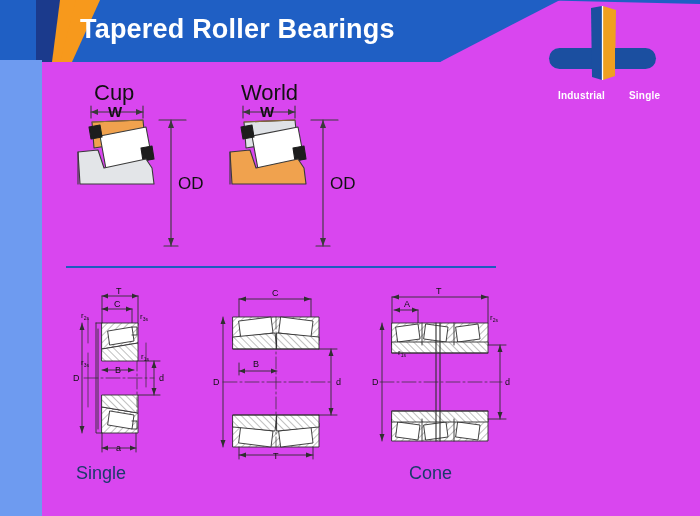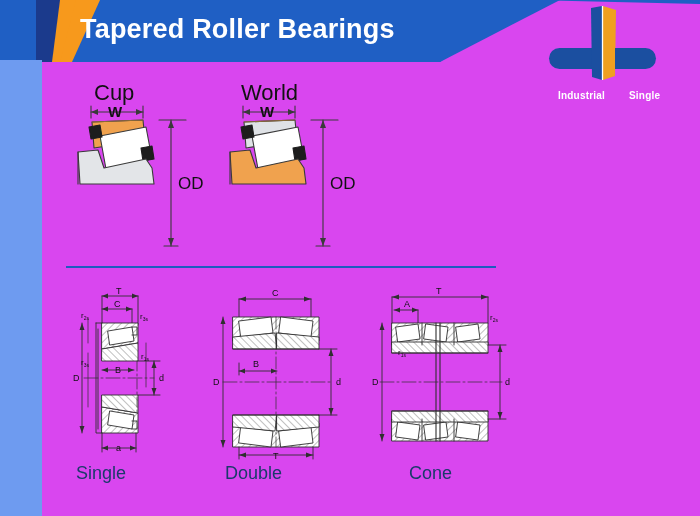--- a/index.html
+++ b/index.html
@@ -403,16 +403,15 @@
         <text x="36" y="24" font-size="9">A</text>
         <text x="4" y="102" font-size="9">D</text>
         <text x="137" y="102" font-size="9">d</text>
         <text x="122" y="37" font-size="8">r<tspan font-size="5" dy="2">2s</tspan></text>
         <text x="30" y="72" font-size="8">r<tspan font-size="5" dy="2">1s</tspan></text>
       </g>
     </svg>
   </div>
 
   <div class="bot-cap cap-single">Single</div>
-  <div class="bot-cap cap-double">Double</div>
   <div class="bot-cap cap-multi">Cone</div>
 
 </div>
 
 </body></html>

